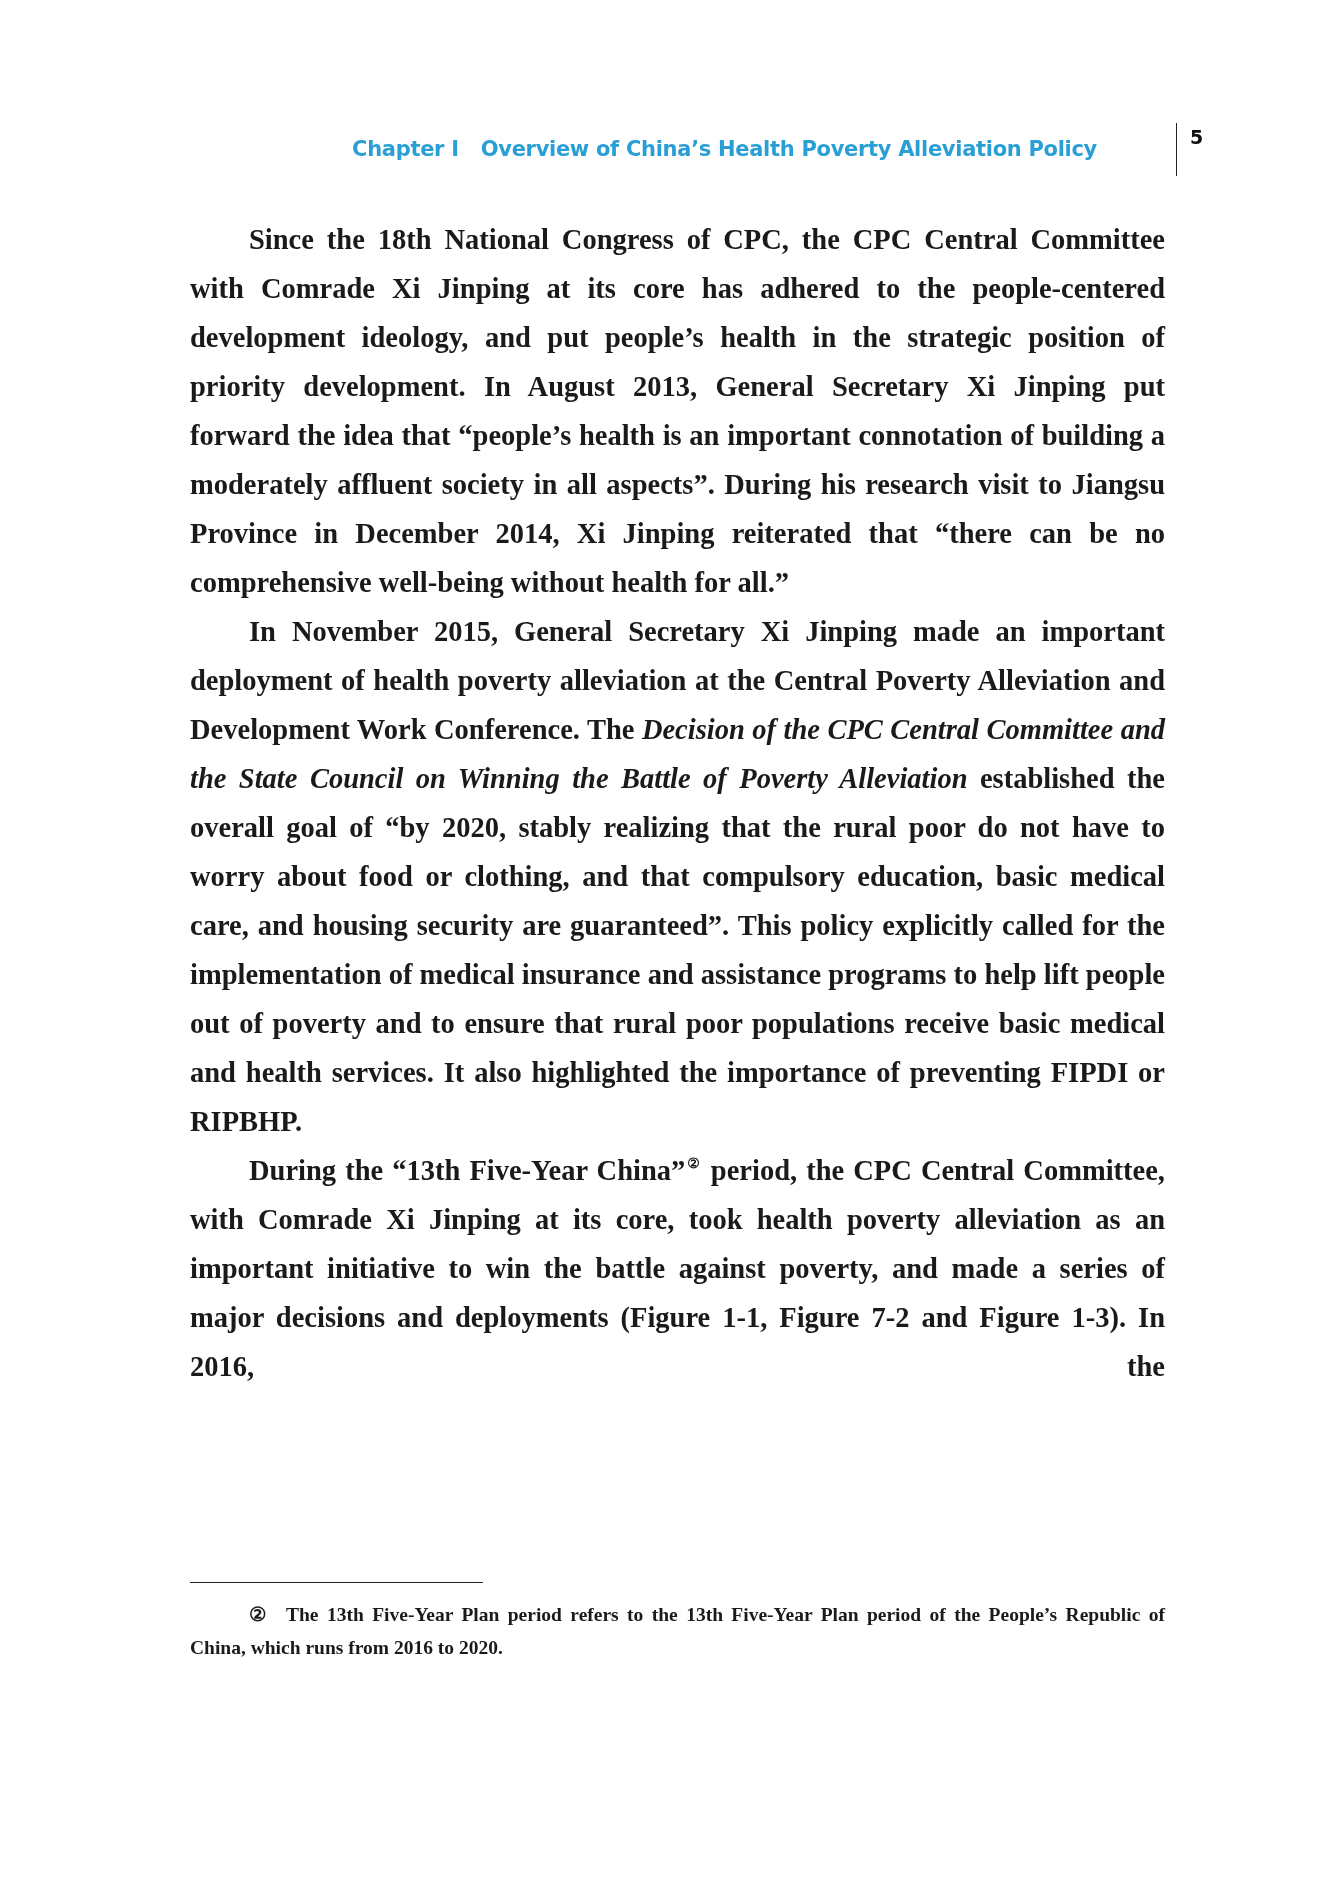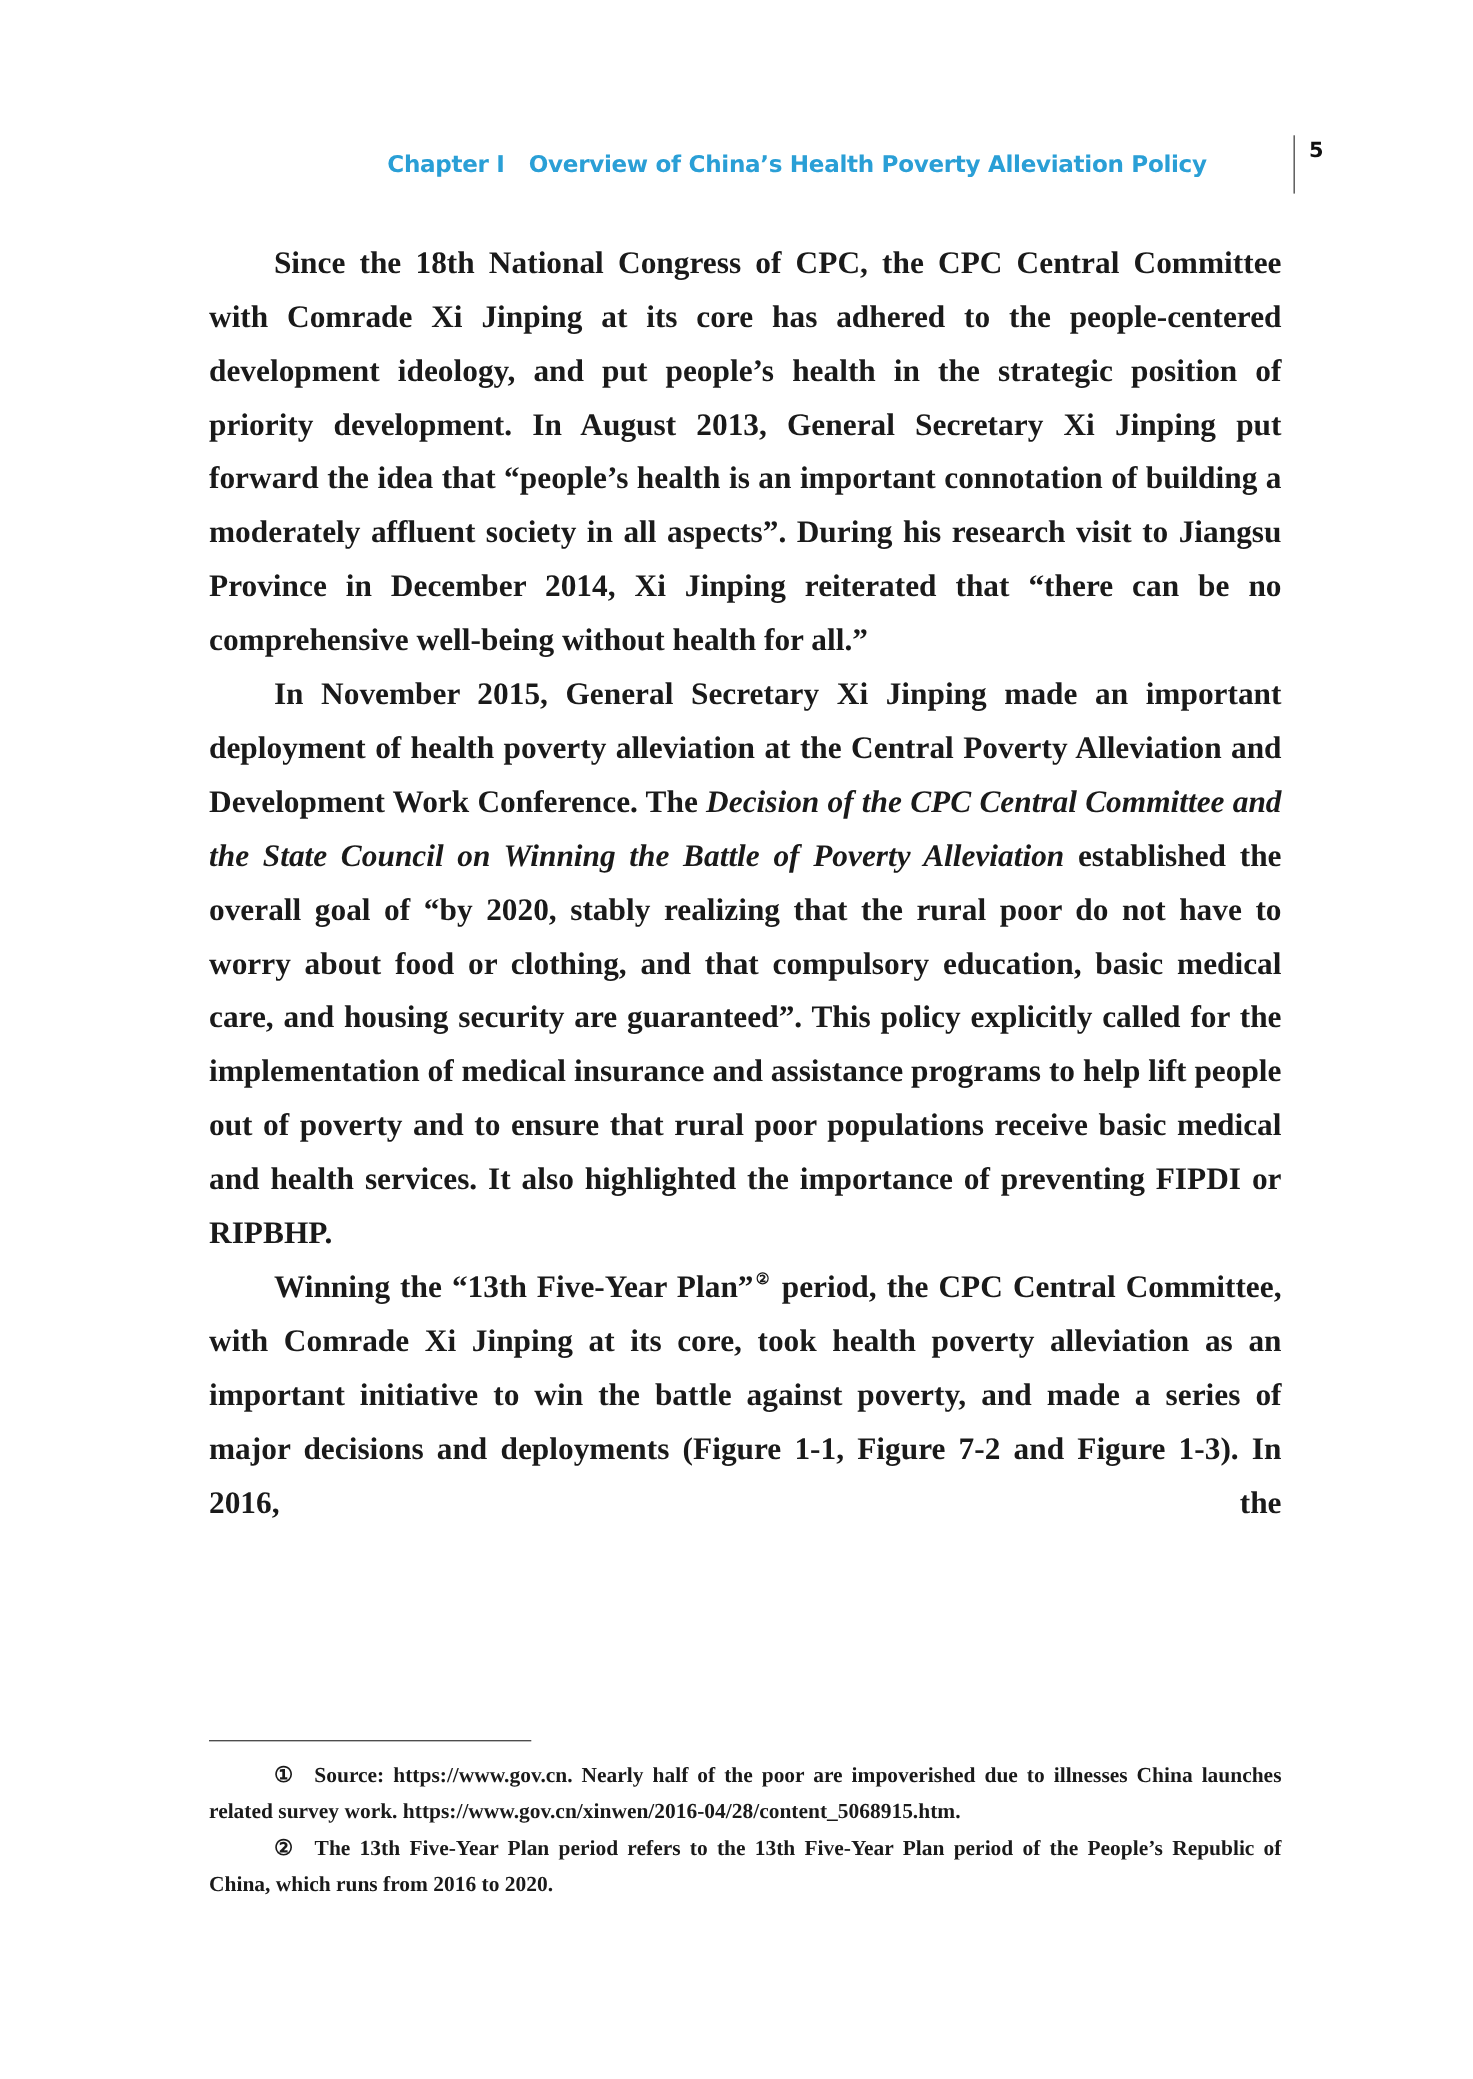--- a/index.html
+++ b/index.html
@@ -49,22 +49,21 @@
 
   <div class="running-header">
     <span class="chap">Chapter I</span><span>Overview of China’s Health Poverty Alleviation Policy</span>
   </div>
   <div class="header-rule"></div>
   <div class="page-number">5</div>
 
   <div class="body-text">
     <p class="indent">Since the 18th National Congress of CPC, the CPC Central Committee with Comrade Xi Jinping at its core has adhered to the people-centered development ideology, and put people’s health in the strategic position of priority development. In August 2013, General Secretary Xi Jinping put forward the idea that “people’s health is an important connotation of building a moderately affluent society in all aspects”. During his research visit to Jiangsu Province in December 2014, Xi Jinping reiterated that “there can be no comprehensive well-being without health for all.”</p>
     <p class="indent"><span>In November 2015, General Secretary Xi Jinping made an important deployment of health poverty alleviation at the Central Poverty Alleviation and Development Work Conference. The </span><em>Decision of the CPC Central Committee and the State Council on Winning the Battle of Poverty Alleviation</em><span> established the overall goal of “by 2020, stably realizing that the rural poor do not have to worry about food or clothing, and that compulsory education, basic medical care, and housing security are guaranteed”. This policy explicitly called for the implementation of medical insurance and assistance programs to help lift people out of poverty and to ensure that rural poor populations receive basic medical and health services. It also highlighted the importance of preventing FIPDI or RIPBHP.</span></p>
-    <p class="indent last-justify"><span>Winning the “13th Five-Year Plan”</span><sup class="fnref">②</sup><span> period, the CPC Central Committee, with Comrade Xi Jinping at its core, took health poverty alleviation as an important initiative to win the battle against poverty, and made a series of major decisions and deployments (Figure 1-1, Figure 7-2 and Figure 1-3). In 2016, the</span></p>
+    <p class="indent last-justify"><span>During the “13th Five-Year China”</span><sup class="fnref">②</sup><span> period, the CPC Central Committee, with Comrade Xi Jinping at its core, took health poverty alleviation as an important initiative to win the battle against poverty, and made a series of major decisions and deployments (Figure 1-1, Figure 7-2 and Figure 1-3). In 2016, the</span></p>
   </div>
 
   <div class="footnote-rule"></div>
   <div class="footnotes">
-    <p><span class="marker">①</span><span>Source: https://www.gov.cn. Nearly half of the poor are impoverished due to illnesses China launches related survey work. https://www.gov.cn/xinwen/2016-04/28/content_5068915.htm.</span></p>
     <p><span class="marker">②</span><span>The 13th Five-Year Plan period refers to the 13th Five-Year Plan period of the People’s Republic of China, which runs from 2016 to 2020.</span></p>
   </div>
 
 </div>
 
 </body></html>

